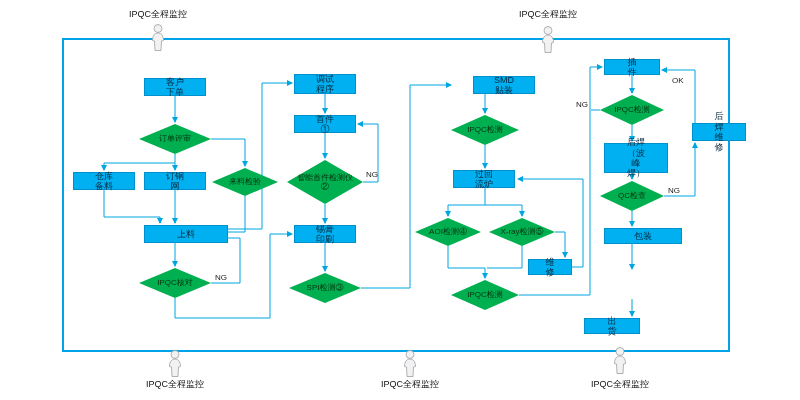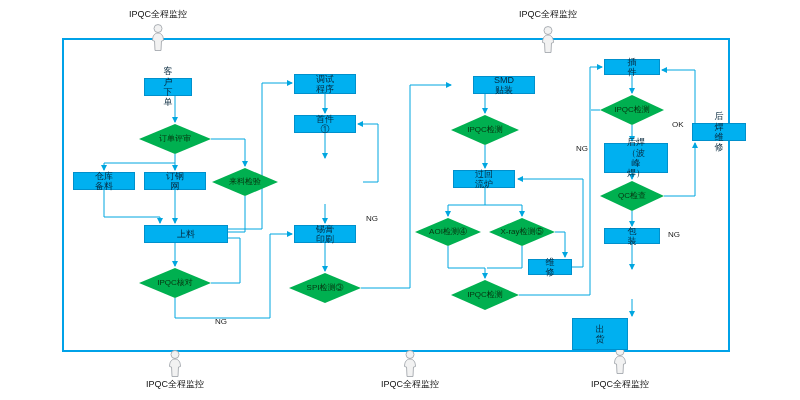--- a/index.html
+++ b/index.html
@@ -17,21 +17,21 @@
   }
   .process{
     background:#00b0f0;border:1px solid #0090cc;color:#06283d;
     font-size:9px;padding:1px 20px;
   }
   .decision{
     background:#00b050;color:#07320f;font-size:8px;padding:2px 8px;
     clip-path:polygon(50% 0,100% 50%,50% 100%,0 50%);
   }
   .edge-label{
-    position:absolute;font-size:8px;color:#1a1a1a;white-space:nowrap;margin-top:44px;
+    position:absolute;font-size:8px;color:#1a1a1a;white-space:nowrap;
   }
   .monitor-label{
     position:absolute;font-size:9px;color:#101010;white-space:nowrap;
     width:70px;text-align:center;
   }
   .person{position:absolute;}
   svg.wires{position:absolute;left:0;top:0;pointer-events:none;}
 </style>
 </head>
 <body>
@@ -108,47 +108,48 @@
     <path d="M8 9 C4.5 9 2.5 12 2.5 16.5 L4.5 17 L5 26.5 L11 26.5 L11.5 17 L13.5 16.5 C13.5 12 11.5 9 8 9 Z" fill="#f2f2f2" stroke="#9aa0a6" stroke-width="0.8"></path>
   </svg>
   <span class="monitor-label" style="left:375px;top:378px">IPQC全程监控</span>
 
   <svg class="person" style="left:612px;top:347px" width="16" height="27" viewBox="0 0 16 27">
     <circle cx="8" cy="4.5" r="4" fill="#f2f2f2" stroke="#9aa0a6" stroke-width="0.8"></circle>
     <path d="M8 9 C4.5 9 2.5 12 2.5 16.5 L4.5 17 L5 26.5 L11 26.5 L11.5 17 L13.5 16.5 C13.5 12 11.5 9 8 9 Z" fill="#f2f2f2" stroke="#9aa0a6" stroke-width="0.8"></path>
   </svg>
   <span class="monitor-label" style="left:585px;top:378px">IPQC全程监控</span>
 
-  <div class="node process" style="left:144px;top:78px;width:48px;height:18px">客户下单</div>
+  <div class="node process" style="left:144px;top:78px;width:62px;height:18px">客户下单</div>
   <div class="node decision" style="left:139px;top:124px;width:72px;height:30px">订单评审</div>
   <div class="node process" style="left:73px;top:172px;width:62px;height:18px">仓库备料</div>
   <div class="node process" style="left:144px;top:172px;width:62px;height:18px">订钢网</div>
   <div class="node decision" style="left:212px;top:168px;width:66px;height:28px">来料检验</div>
   <div class="node process" style="left:144px;top:225px;width:84px;height:18px">上料</div>
   <div class="node decision" style="left:139px;top:268px;width:72px;height:30px">IPQC核对</div>
 
   <div class="node process" style="left:294px;top:74px;width:62px;height:20px">调试程序</div>
   <div class="node process" style="left:294px;top:115px;width:62px;height:18px">首件①</div>
+  <div class="node decision" style="left:287px;top:160px;width:76px;height:44px">智能首件检测仪②</div>
   <div class="node process" style="left:294px;top:225px;width:62px;height:18px">锡膏印刷</div>
   <div class="node decision" style="left:289px;top:273px;width:72px;height:30px">SPI检测③</div>
 
   <div class="node process" style="left:473px;top:76px;width:62px;height:18px">SMD贴装</div>
   <div class="node decision" style="left:451px;top:115px;width:68px;height:30px">IPQC检测</div>
   <div class="node process" style="left:453px;top:170px;width:62px;height:18px">过回流炉</div>
   <div class="node decision" style="left:415px;top:218px;width:66px;height:28px">AOI检测④</div>
   <div class="node decision" style="left:489px;top:218px;width:66px;height:28px">X-ray检测⑤</div>
   <div class="node process" style="left:528px;top:259px;width:44px;height:16px">维修</div>
   <div class="node decision" style="left:451px;top:280px;width:68px;height:30px">IPQC检测</div>
 
   <div class="node process" style="left:604px;top:59px;width:56px;height:16px">插件</div>
   <div class="node decision" style="left:600px;top:95px;width:64px;height:30px">IPQC检测</div>
   <div class="node process" style="left:604px;top:143px;width:64px;height:30px">后焊（波峰焊）</div>
   <div class="node decision" style="left:600px;top:181px;width:64px;height:30px">QC检查</div>
-  <div class="node process" style="left:604px;top:228px;width:56px;height:16px">包装</div>
-  <div class="node process" style="left:572px;top:318px;width:56px;height:32px">出货</div>
+  <div class="node process" style="left:604px;top:228px;width:78px;height:16px">包装</div>
+  <div class="node process" style="left:584px;top:318px;width:56px;height:16px">出货</div>
   <div class="node process" style="left:692px;top:123px;width:54px;height:18px">后焊维修</div>
 
   <span class="edge-label" style="left:215px;top:273px">NG</span>
   <span class="edge-label" style="left:366px;top:170px">NG</span>
   <span class="edge-label" style="left:576px;top:100px">NG</span>
   <span class="edge-label" style="left:668px;top:186px">NG</span>
   <span class="edge-label" style="left:672px;top:76px">OK</span>
 
 </div>
 

